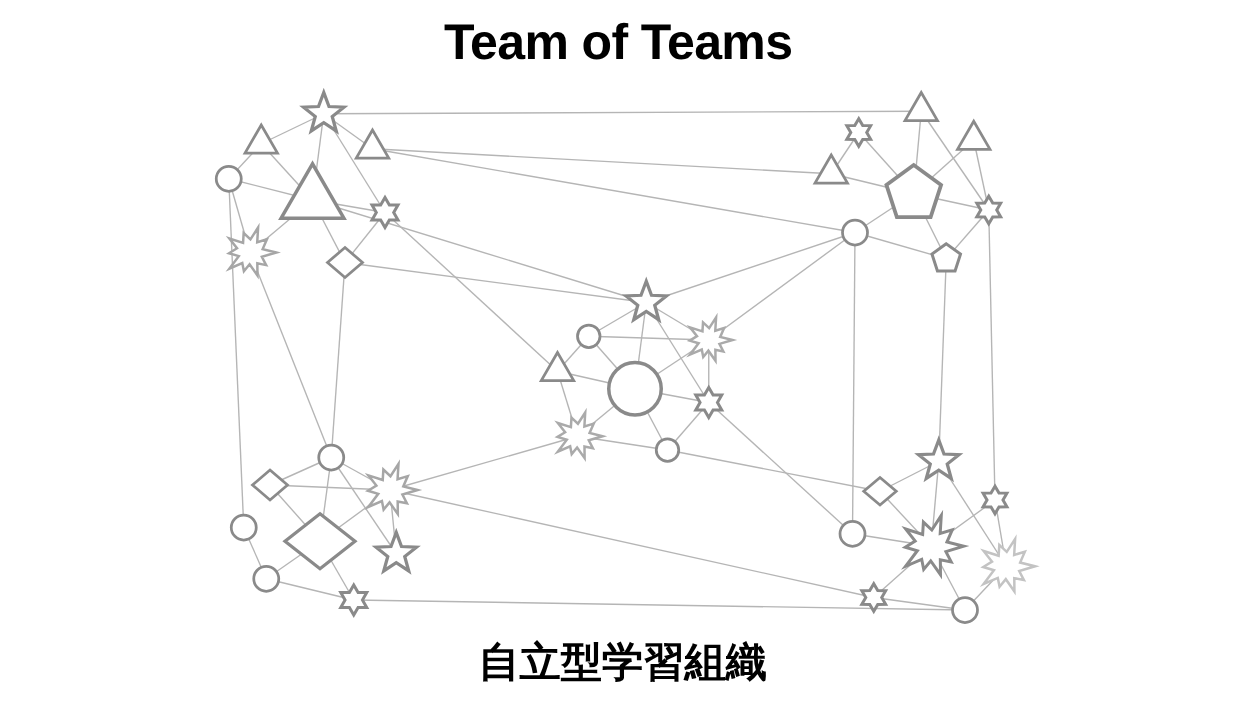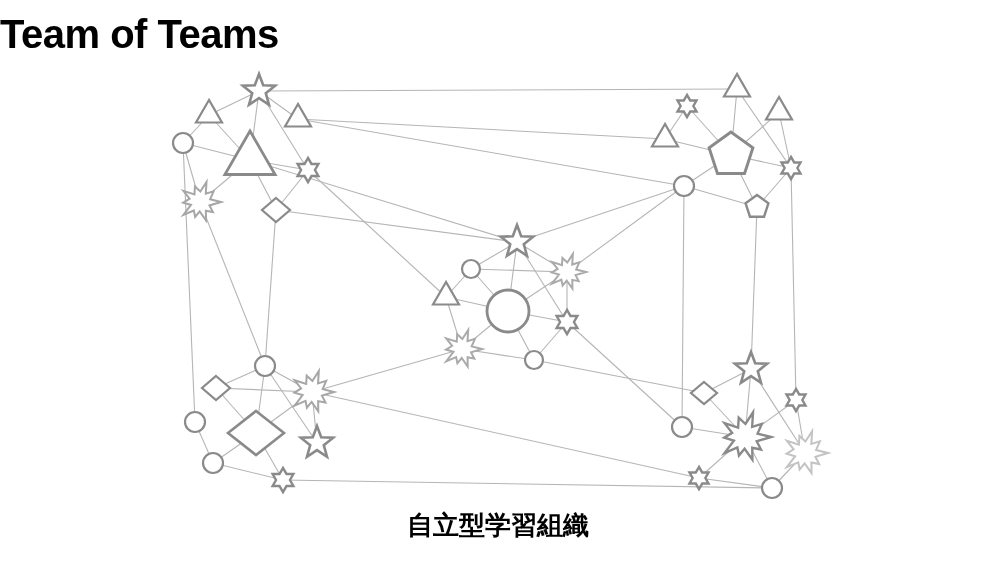--- a/index.html
+++ b/index.html
@@ -1,21 +1,21 @@
 <!DOCTYPE html>
 <html><head>
 <meta charset="utf-8">
 <style>
   html,body{margin:0;padding:0;background:#fff;}
   .stage{position:relative;width:1000px;height:573px;background:#fff;overflow:hidden;
          font-family:"Liberation Sans", sans-serif;}
-  .title{position:absolute;top:12px;left:0;width:965px;text-align:left;
+  .title{position:absolute;top:12px;left:12px;width:965px;text-align:center;
          font-size:40px;font-weight:700;color:#000;letter-spacing:-0.5px;}
   .subtitle{position:absolute;top:508px;left:0;width:996px;text-align:center;
-            font-size:26px;font-weight:700;color:#000;}
+            font-size:33px;font-weight:700;color:#000;}
   svg.net{position:absolute;left:0;top:0;}
 </style>
 </head>
 <body>
 
 <div class="stage">
   <svg class="net" width="1000" height="573" viewBox="0 0 1000 573">
       <line x1="259" y1="91" x2="209" y2="115" stroke="#b5b5b5" stroke-width="1.1"></line>
       <line x1="259" y1="91" x2="298" y2="119" stroke="#b5b5b5" stroke-width="1.1"></line>
       <line x1="259" y1="91" x2="250" y2="160" stroke="#b5b5b5" stroke-width="1.1"></line>

